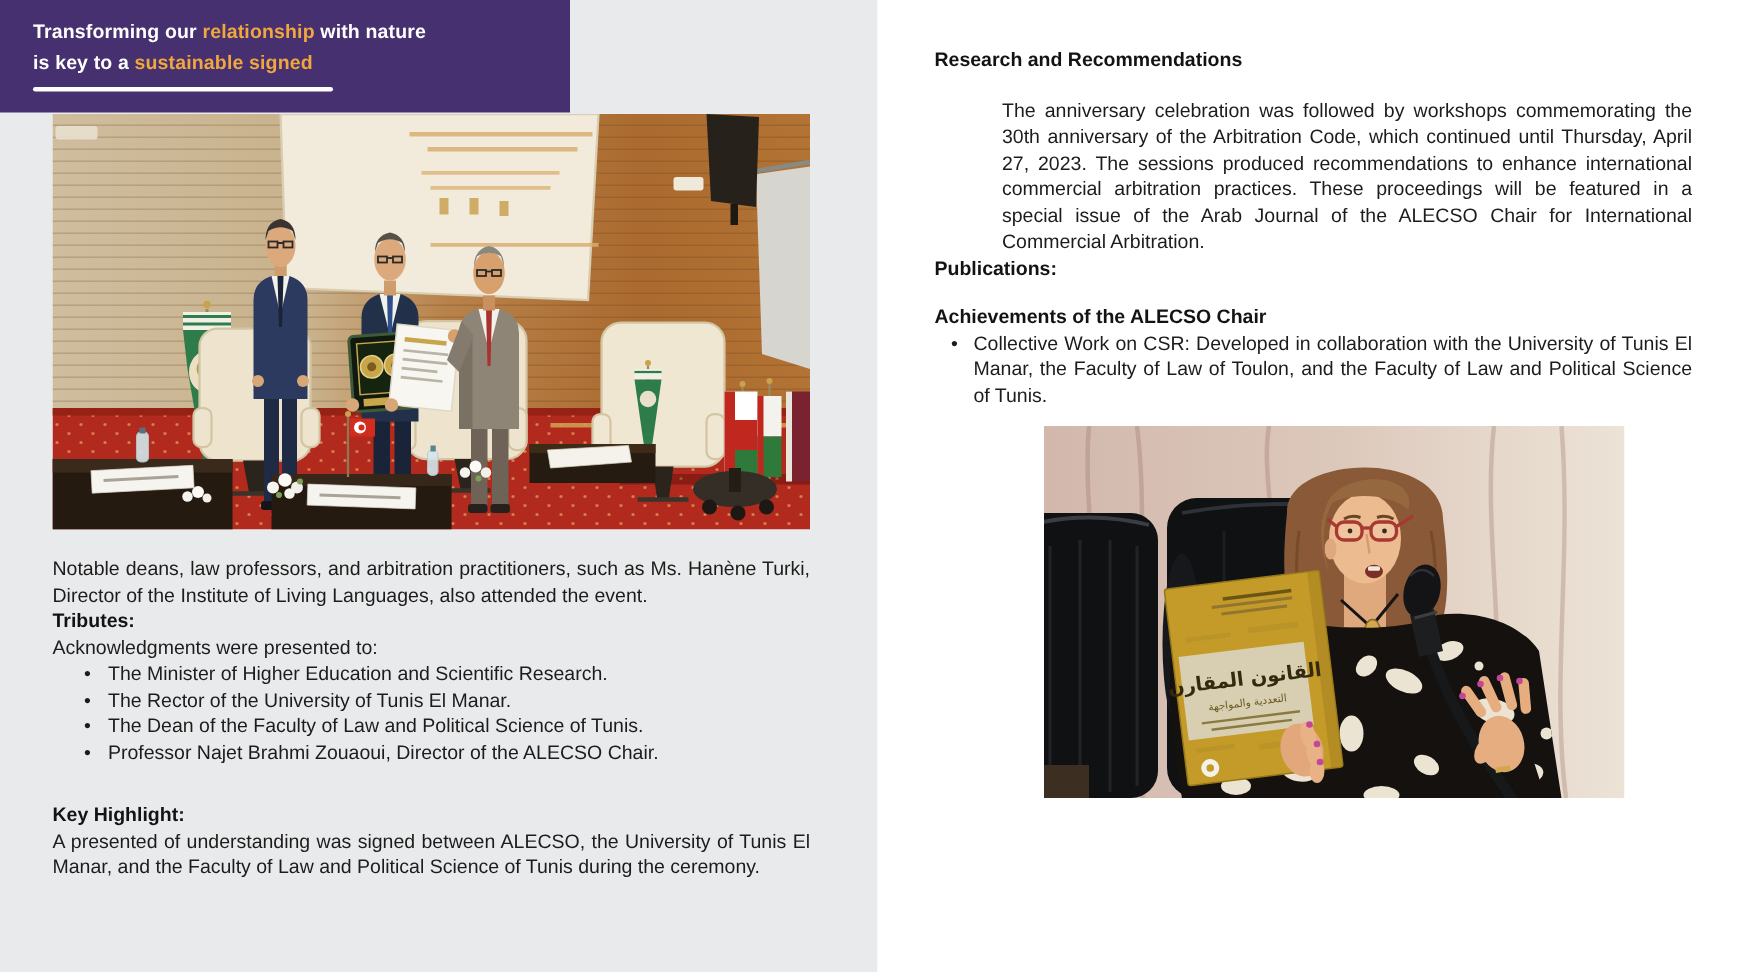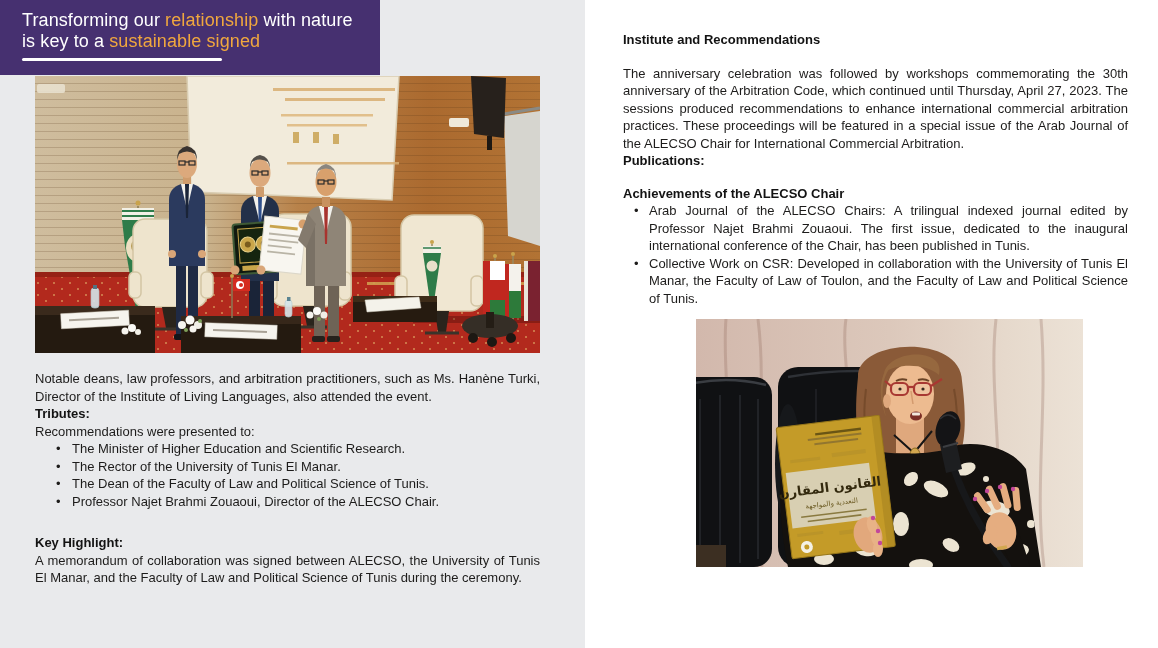--- a/index.html
+++ b/index.html
@@ -9,34 +9,34 @@
     font-family:"Liberation Sans","DejaVu Sans",sans-serif;
     color:#1d1c1b; background:#ffffff;
   }
   .bg-left { position:absolute; left:0; top:0; width:585px; height:648px; background:#e9eaec; }
   .bg-right { position:absolute; left:585px; top:0; width:573px; height:648px; background:#ffffff; }
 
   .banner {
     position:absolute; left:0; top:0; width:380px; height:75px;
     background:#463070; padding:10px 18px 0 22px;
   }
-  .banner-text { font-size:18px; font-weight:normal; line-height:21px; color:#ffffff; letter-spacing:.1px; }
+  .banner-text { font-size:13px; font-weight:bold; line-height:21px; color:#ffffff; letter-spacing:.1px; }
   .banner .accent { color:#f0a73e; }
   .banner-underline { width:200px; height:3px; background:#ffffff; margin-top:6px; border-radius:2px; }
 
   .col { position:absolute; font-size:13px; line-height:17.5px; text-align:justify; }
   .col-left  { left:35px;  top:76px; width:505px; }
   .col-right { left:623px; top:31px; width:505px; }
 
   .h { font-weight:bold; color:#131313; text-align:left; }
   .photo-frame { display:block; line-height:0; }
   .caption { margin-top:17px; }
   .mt-sec { margin-top:0; }
   .mt-kh { margin-top:24px; }
-  .para-mt { margin-top:16px; }
+  .para-mt { margin-top:16px;margin-left:45px; }
   .ach-mt { margin-top:15px; }
 
   ul.bullets { list-style:none; }
   ul.bullets li { position:relative; padding-left:37px; }
   ul.bullets li::before {
     content:"•"; position:absolute; left:21px; top:0; font-size:13px; color:#1d1c1b;
   }
   .col-right ul.bullets li { padding-left:26px; }
   .col-right ul.bullets li::before { left:11px; }
 
@@ -315,40 +315,39 @@
         <circle cx="438" cy="262" r="5" fill="#1d1813"></circle>
         <circle cx="457" cy="266" r="5" fill="#1d1813"></circle>
         <circle cx="476" cy="262" r="5" fill="#1d1813"></circle>
       </g>
     </svg>
     </span>
 
     <div class="caption">Notable deans, law professors, and arbitration practitioners, such as Ms. Hanène Turki, Director of the Institute of Living Languages, also attended the event.</div>
 
     <div class="h mt-sec">Tributes:</div>
-    <div>Recommendations were presented to:</div>
+    <div>Acknowledgments were presented to:</div>
     <ul class="bullets">
       <li>The Minister of Higher Education and Scientific Research.</li>
       <li>The Rector of the University of Tunis El Manar.</li>
       <li>The Dean of the Faculty of Law and Political Science of Tunis.</li>
       <li>Professor Najet Brahmi Zouaoui, Director of the ALECSO Chair.</li>
     </ul>
 
     <div class="h mt-kh">Key Highlight:</div>
-    <div>A memorandum of collaboration was signed between ALECSO, the University of Tunis El Manar, and the Faculty of Law and Political Science of Tunis during the ceremony.</div>
+    <div>A presented of understanding was signed between ALECSO, the University of Tunis El Manar, and the Faculty of Law and Political Science of Tunis during the ceremony.</div>
   </div>
 
   <div class="col col-right">
-    <div class="h">Institute and Recommendations</div>
+    <div class="h">Research and Recommendations</div>
     <div class="para-mt">The anniversary celebration was followed by workshops commemorating the 30th anniversary of the Arbitration Code, which continued until Thursday, April 27, 2023. The sessions produced recommendations to enhance international commercial arbitration practices. These proceedings will be featured in a special issue of the Arab Journal of the ALECSO Chair for International Commercial Arbitration.</div>
 
     <div class="h">Publications:</div>
     <div class="h ach-mt">Achievements of the ALECSO Chair</div>
     <ul class="bullets">
-      <li>Arab Journal of the ALECSO Chairs: A trilingual indexed journal edited by Professor Najet Brahmi Zouaoui. The first issue, dedicated to the inaugural international conference of the Chair, has been published in Tunis.</li>
       <li>Collective Work on CSR: Developed in collaboration with the University of Tunis El Manar, the Faculty of Law of Toulon, and the Faculty of Law and Political Science of Tunis.</li>
     </ul>
 
     <div class="photo2-wrap">
     <svg viewBox="0 0 387 248" width="387" height="248" xmlns="http://www.w3.org/2000/svg">
       <defs>
         <linearGradient id="wg2" x1="0" y1="0" x2="1" y2="0">
           <stop offset="0" stop-color="#d2b8ac"></stop>
               <stop offset="0.5" stop-color="#dcc8bb"></stop>
           <stop offset="0.8" stop-color="#e6d9cc"></stop>

